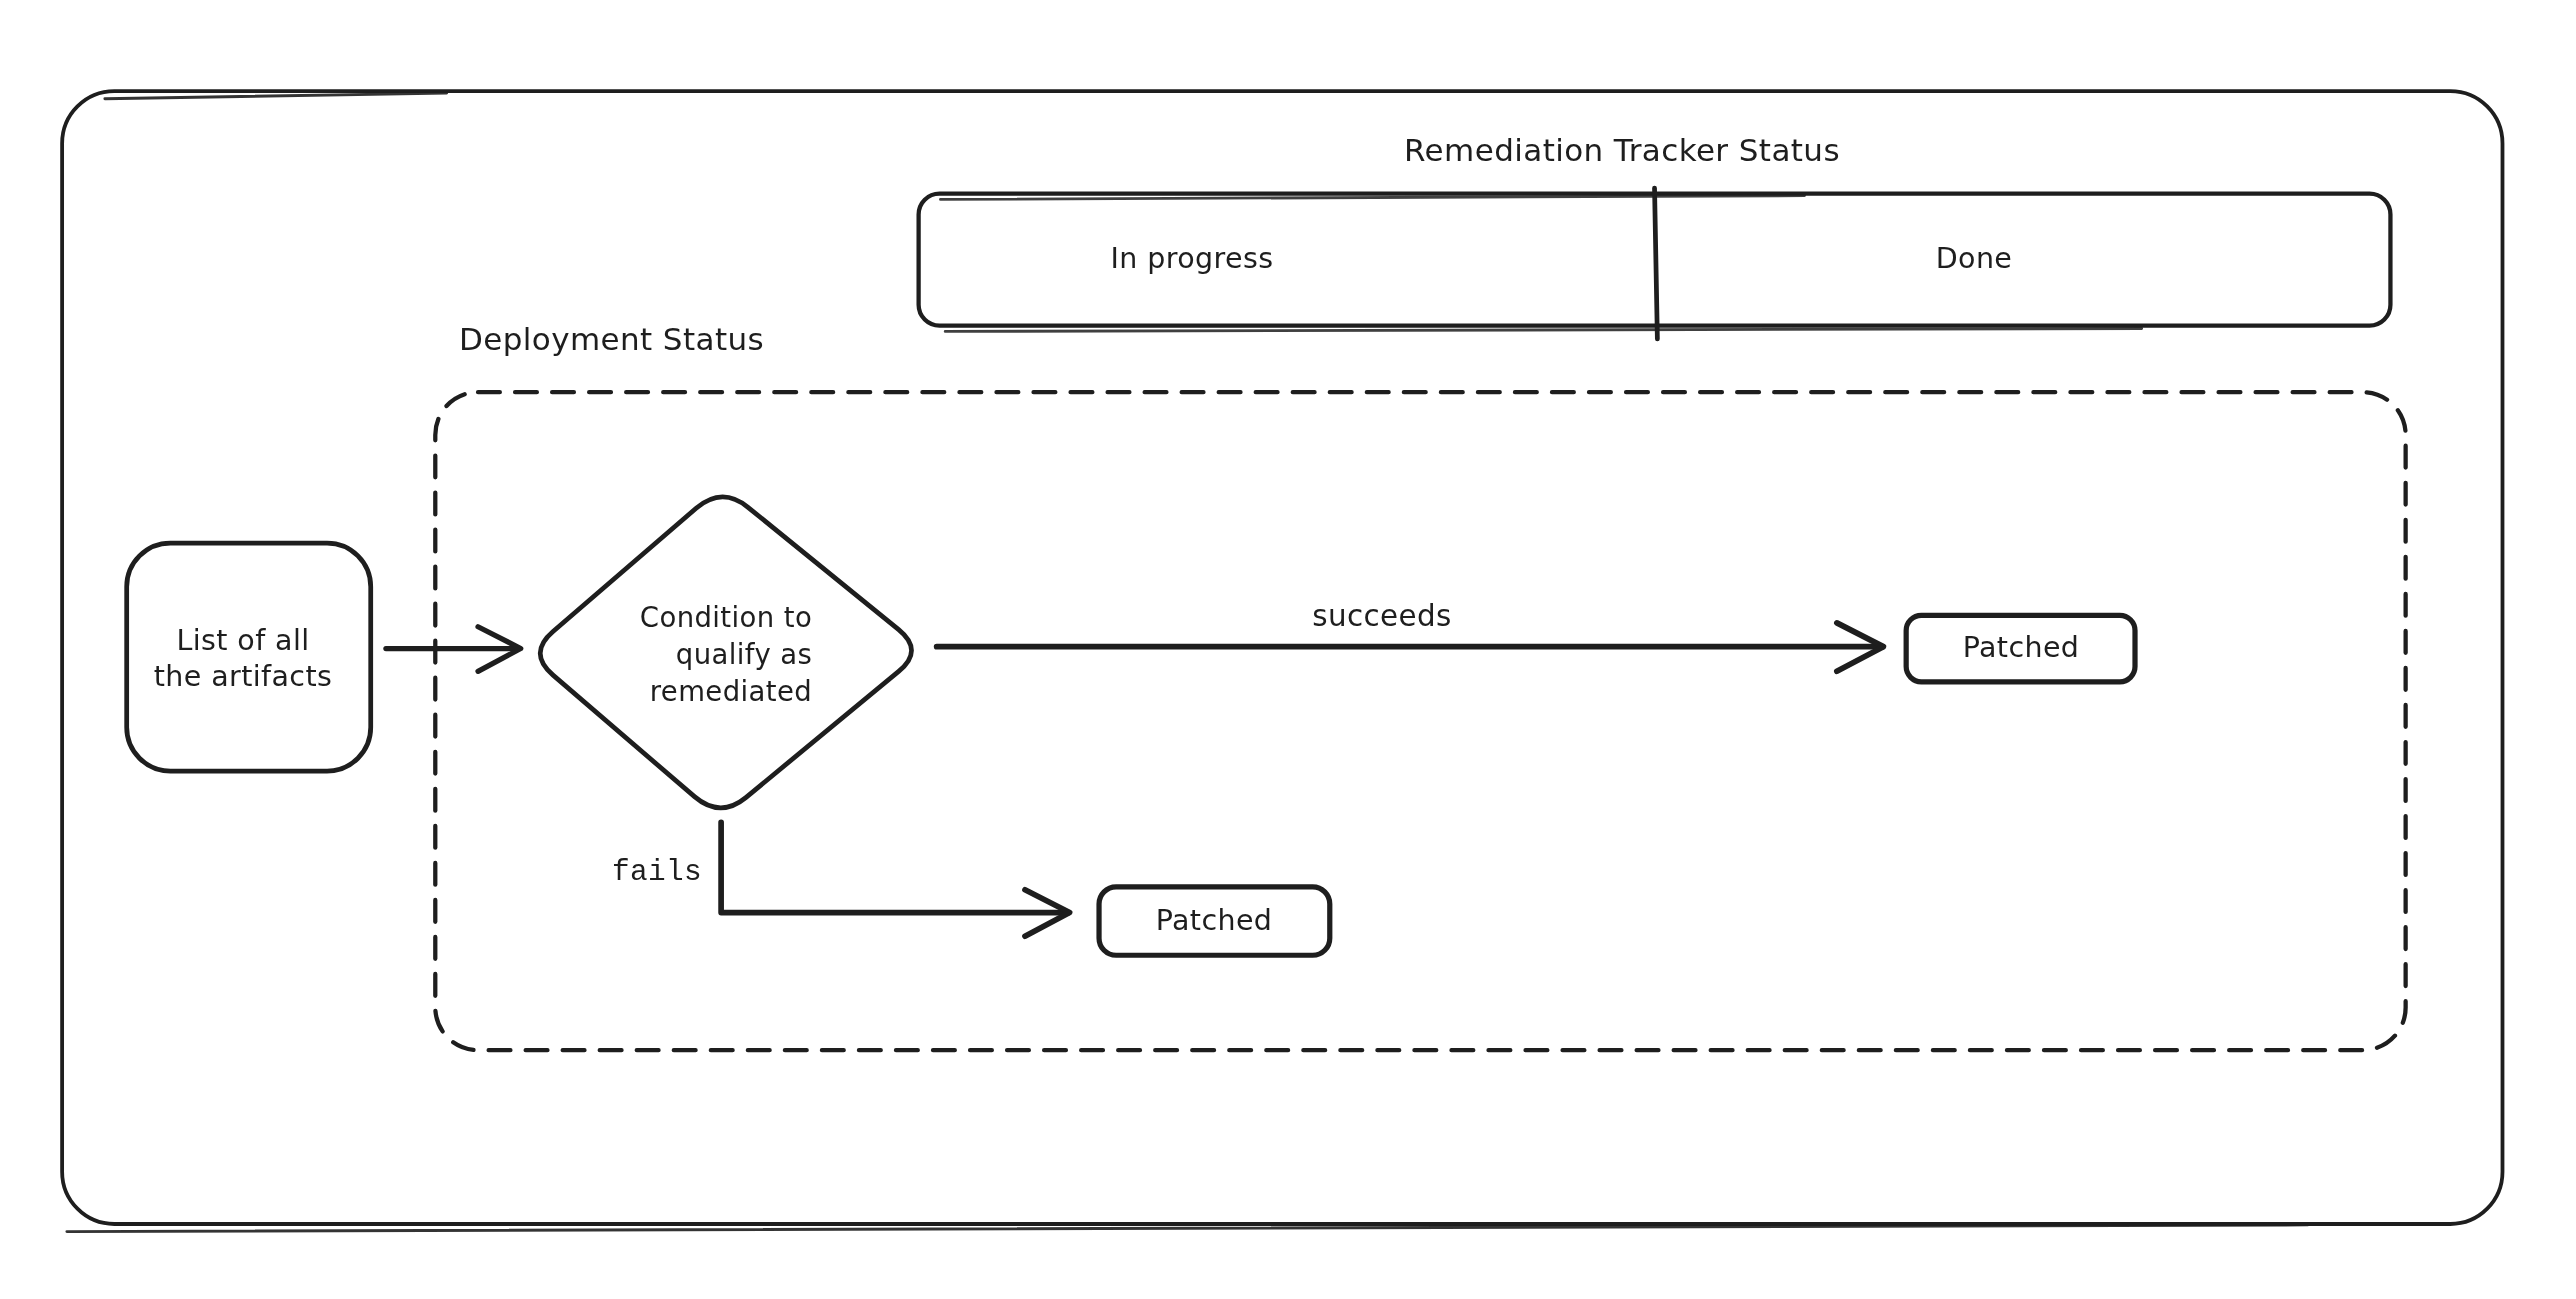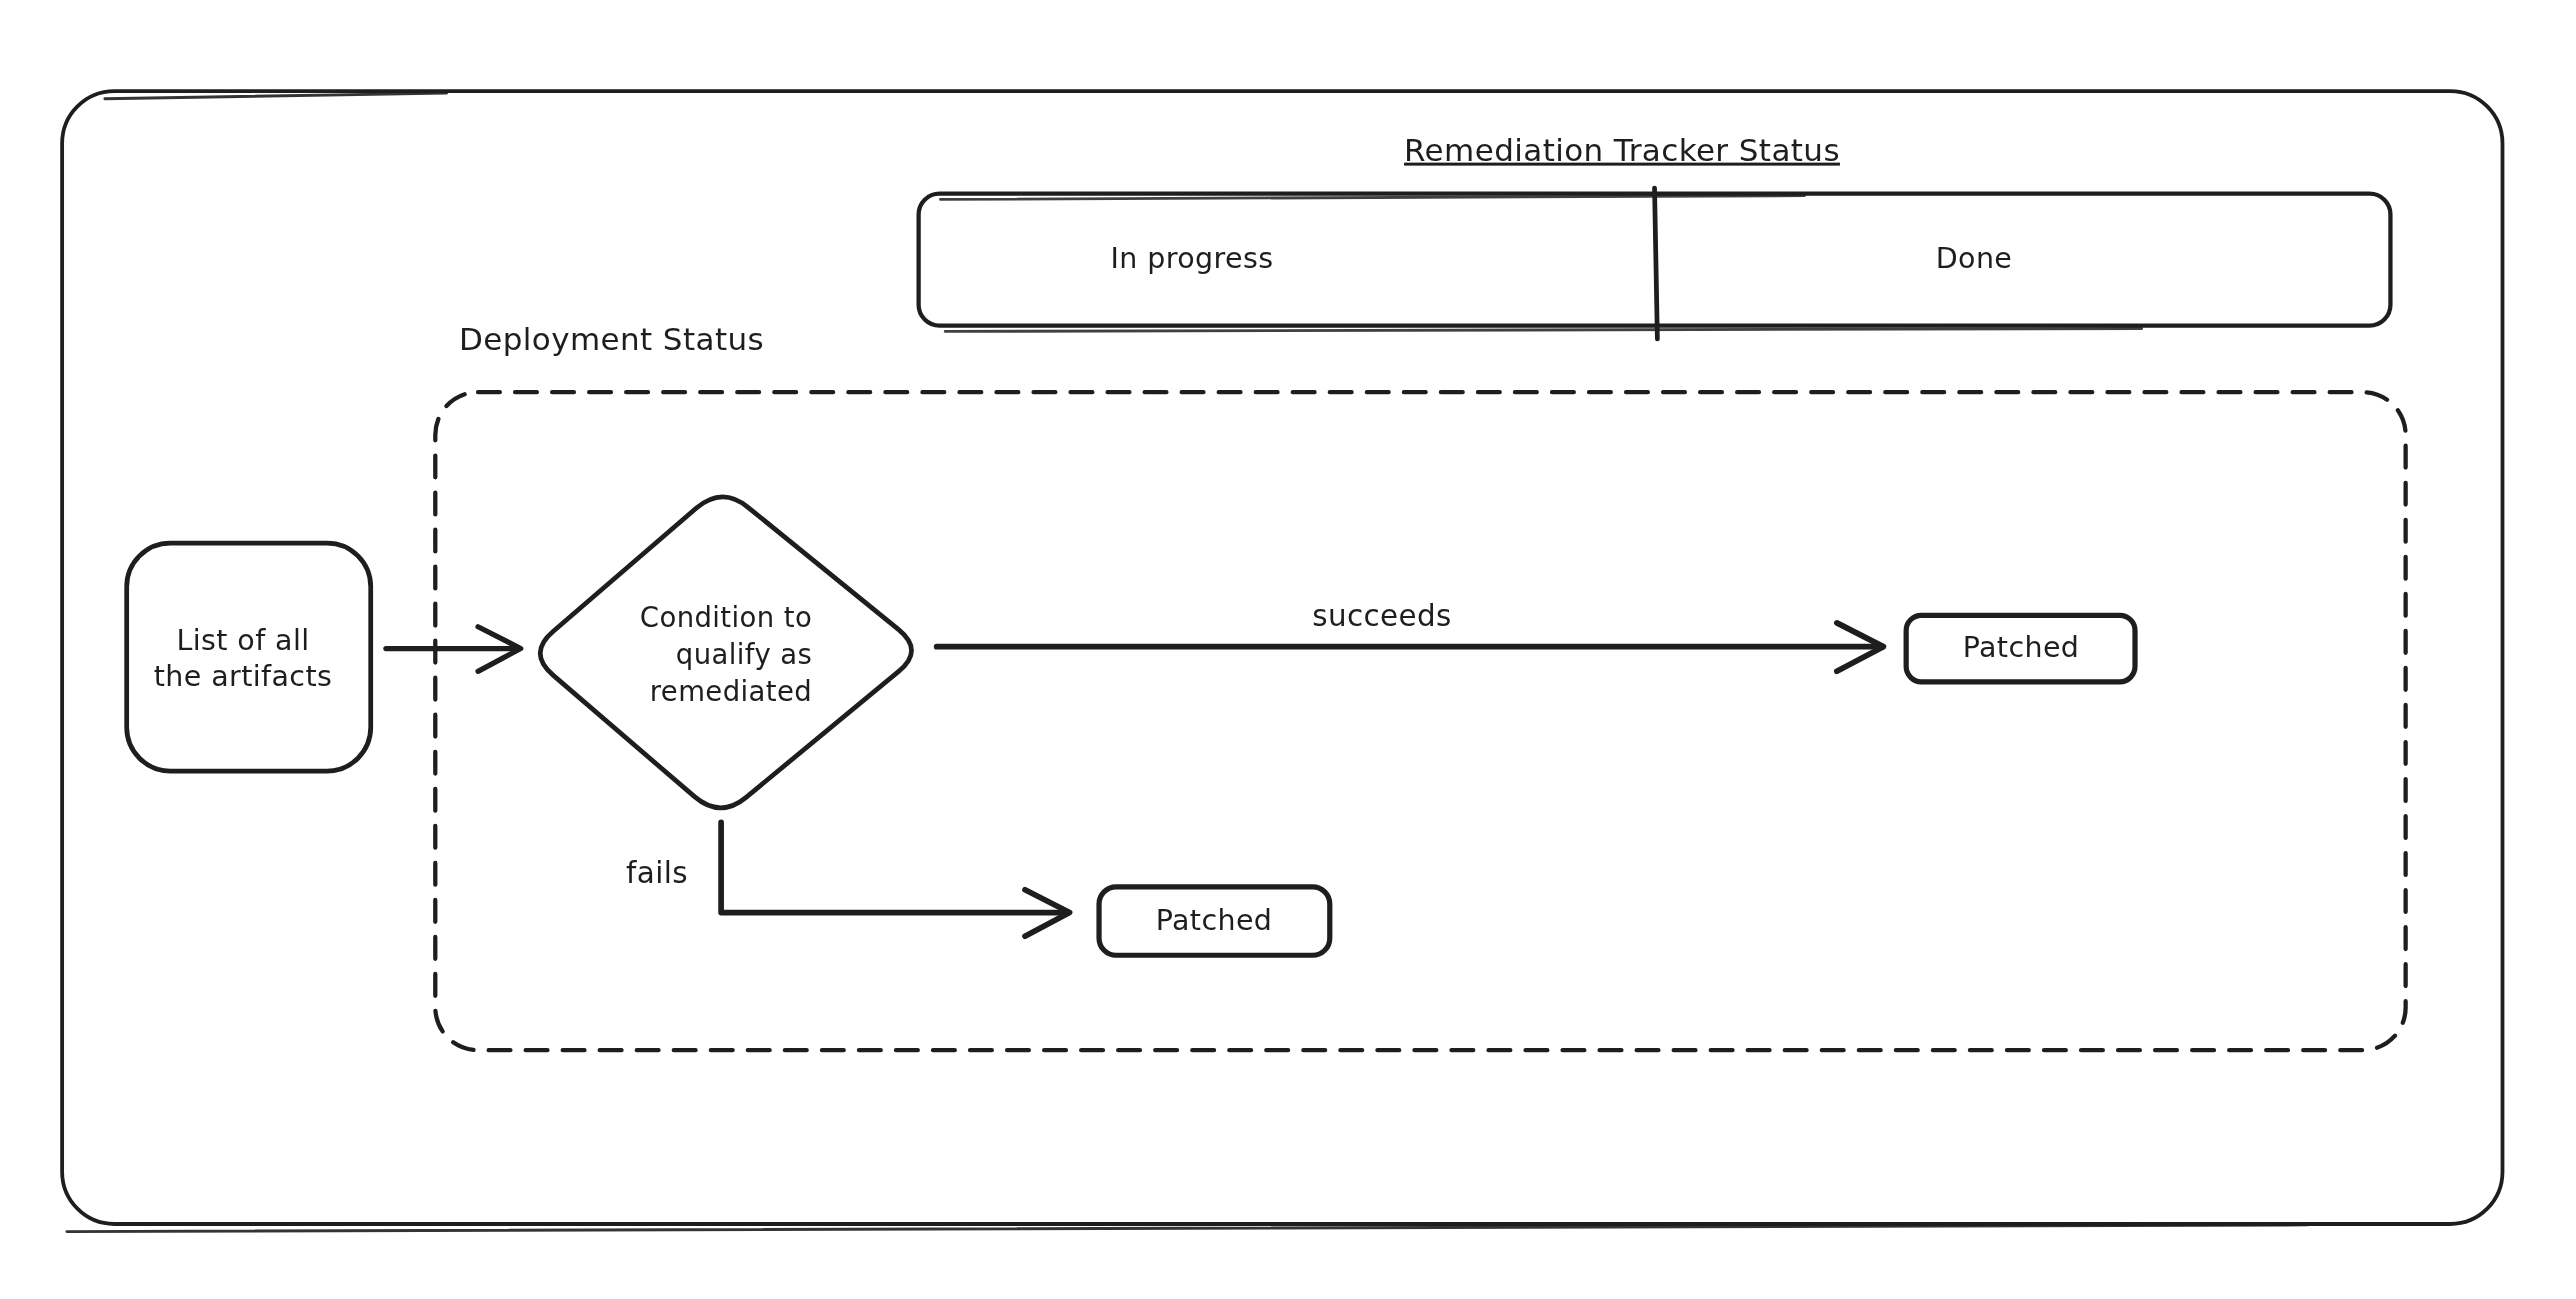--- a/index.html
+++ b/index.html
@@ -21,21 +21,21 @@
   .t {
     position: absolute;
     color: #1e1e1e;
     white-space: pre-line;
     letter-spacing: 0.4px;
     transform: translate(-50%, -50%);
     text-align: center;
     line-height: 1.25;
   }
   .t.left { transform: translate(0, -50%); text-align: center; }
-  .t-title        { font-size: 31px; text-decoration: underline; }
+  .t-title        { font-size: 31px; }
   .t-cell         { font-size: 28.5px; }
   .t-region-label { font-size: 31px; }
   .t-node         { font-size: 28.5px; line-height: 36px; }
   .t-diamond      { font-size: 27.5px; line-height: 37px; }
   .t-edge         { font-size: 29.4px; margin-top: 10px; }
   .t-small-node   { font-size: 28.5px; }
 </style>
 </head>
 <body>
 
@@ -82,20 +82,20 @@
 
   <div class="t t-node" style="left:243px; top:659px;">List of all
 the artifacts</div>
 
   <div class="t t-diamond" style="left:726px; top:654px;text-align:right;">Condition to
 qualify as
 remediated</div>
 
   <div class="t t-edge" style="left:1382px; top:606px;">succeeds</div>
 
-  <div class="t t-edge" style="left:657px; top:863px;">fails</div>
+  <div class="t t-edge" style="left:657px; top:863px;font-family:Liberation Mono, monospace;">fails</div>
 
   <div class="t t-small-node" style="left:2021px; top:648px;">Patched</div>
 
   <div class="t t-small-node" style="left:1214px; top:921px;">Patched</div>
 
 </div>
 
 
 </body></html>

